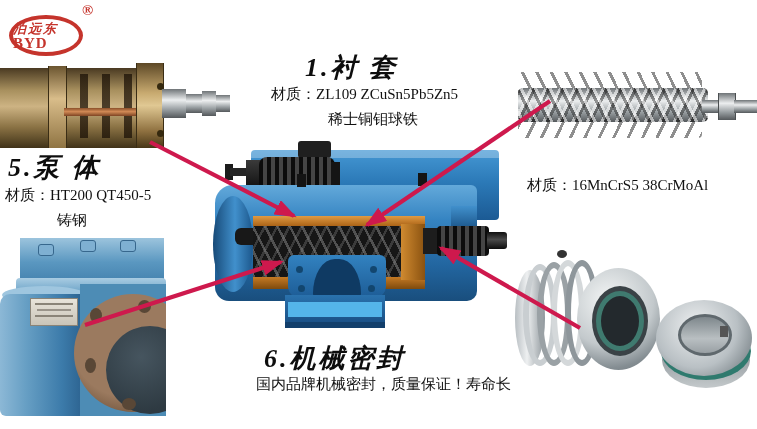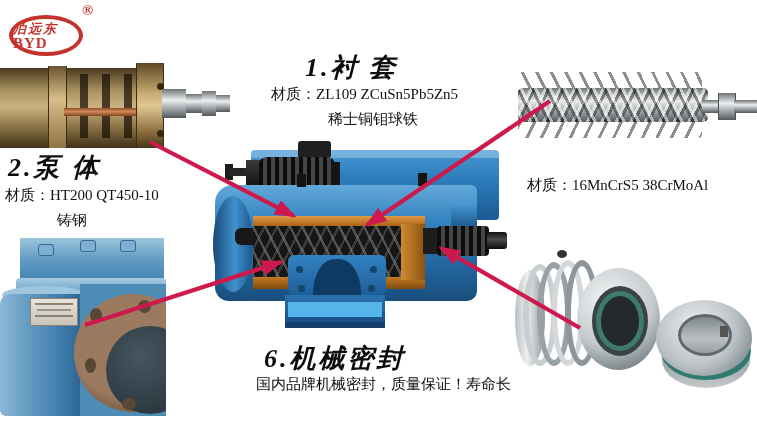--- a/index.html
+++ b/index.html
@@ -189,22 +189,22 @@
     <div class="abs" style="left:22px;top:16px;width:54px;height:42px;border-radius:50%;
          border:3px solid #5f686d;box-sizing:border-box;
          background:linear-gradient(180deg,#7e878c,#b9bfc2 60%,#99a0a4);"></div>
     <div class="abs" style="left:64px;top:28px;width:8px;height:11px;background:#555;"></div>
   </div>
 
   <div class="ct" style="left:261px;top:50px;margin-left:44px;">1.衬 套</div>
   <div class="cb" style="left:271px;top:85px;">材质：ZL109 ZCuSn5Pb5Zn5</div>
   <div class="cb" style="left:328px;top:110px;">稀士铜钼球铁</div>
 
-  <div class="ct" style="left:8px;top:150px;">2.泵 体</div>
-  <div class="cb" style="left:5px;top:186px;">材质：HT200 QT450-10</div>
+  <div class="ct" style="left:8px;top:150px;">5.泵 体</div>
+  <div class="cb" style="left:5px;top:186px;">材质：HT200 QT450-5</div>
   <div class="cb" style="left:57px;top:211px;text-align:center;">铸钢</div>
 
   <div class="cb" style="left:527px;top:176px;">材质：16MnCrS5 38CrMoAl</div>
 
   <div class="ct" style="left:264px;top:341px;">6.机械密封</div>
   <div class="cb" style="left:256px;top:375px;">国内品牌机械密封，质量保证！寿命长</div>
 
   <svg class="arrows" width="757" height="429" viewBox="0 0 757 429">
     <defs>
       <marker id="ah" markerUnits="userSpaceOnUse" markerWidth="22" markerHeight="16" refX="19" refY="8" orient="auto">

